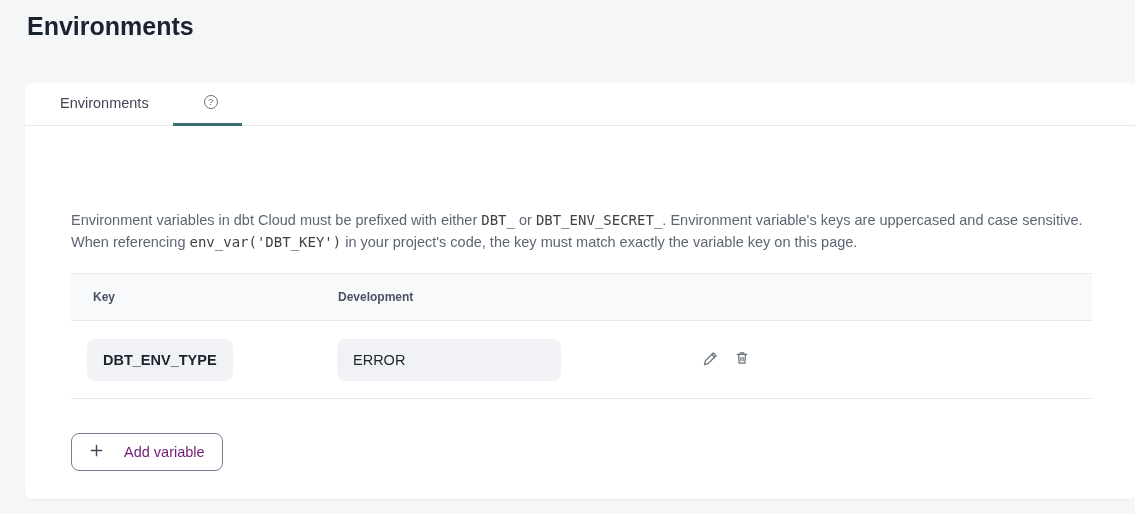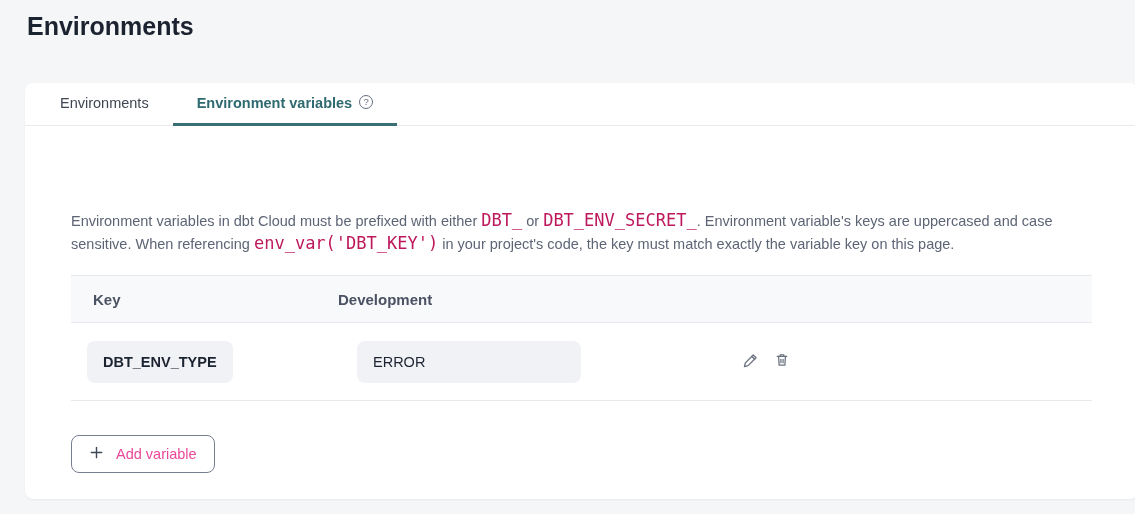--- a/index.html
+++ b/index.html
@@ -63,43 +63,42 @@
   }
   .content { padding: 84px 46px 0 46px; }
   .description {
     font-size: 14.5px;
     line-height: 21.5px;
     color: #5d6575;
     max-width: 1022px;
   }
   .description .code {
     font-family: "DejaVu Sans Mono", "Liberation Mono", monospace;
-    font-size: 17px;
-    color: #be185d;
+    font-size: 14px;
+    color: #404040;
   }
   .var-table { margin-top: 20px; width: 1021px; }
   .trow {
     display: grid;
     grid-template-columns: 254px 221px 219px 220px 1fr;
     align-items: center;
   }
   .trow.head {
     height: 48px;
     background: #f8f9fa;
     border-top: 1px solid #e7e9ec;
     border-bottom: 1px solid #e7e9ec;
   }
   .trow.body-row {
     height: 78px;
     background: #ffffff;
     border-bottom: 1px solid #e7e9ec;
-    gap: 20px;
   }
   .th {
-    font-size: 15px;
+    font-size: 12px;
     font-weight: 700;
     color: #4a5263;
     padding-left: 13px;
   }
   .th.first { padding-left: 22px; }
   .cell { padding-left: 12px; }
   .cell.first { padding-left: 16px; }
   .pill {
     display: inline-flex;
     align-items: center;
@@ -124,46 +123,45 @@
     border: none;
     padding: 0;
     cursor: pointer;
     display: inline-flex;
     align-items: center;
   }
   .add-btn {
     margin-top: 34px;
     display: inline-flex;
     align-items: center;
-    gap: 12px;
+    gap: 20px;
     height: 38px;
     padding: 0 17px;
     background: #ffffff;
     border: 1px solid #767f90;
     border-radius: 8px;
     font-family: "Liberation Sans", "DejaVu Sans", sans-serif;
     font-size: 14.5px;
-    color: #ec4899;
+    color: #701a75;
     cursor: pointer;
   }
 </style>
 </head>
 <body>
 
 <div class="page">
   <h1 class="page-title">Environments</h1>
 
   <div class="card">
 
     <div class="tabbar">
       <div class="tab">
         <span>Environments</span>
       </div>
       <div class="tab active">
-        <span>Environment variables</span>
         <span class="help-icon">?</span>
       </div>
     </div>
 
     <div class="content">
 
       <p class="description"><span>Environment variables in dbt Cloud must be prefixed with either </span><span class="code">DBT_</span><span> or </span><span class="code">DBT_ENV_SECRET_</span><span>. Environment variable's keys are uppercased and case sensitive. When referencing </span><span class="code">env_var('DBT_KEY')</span><span> in your project's code, the key must match exactly the variable key on this page.</span></p>
 
       <div class="var-table">
 

